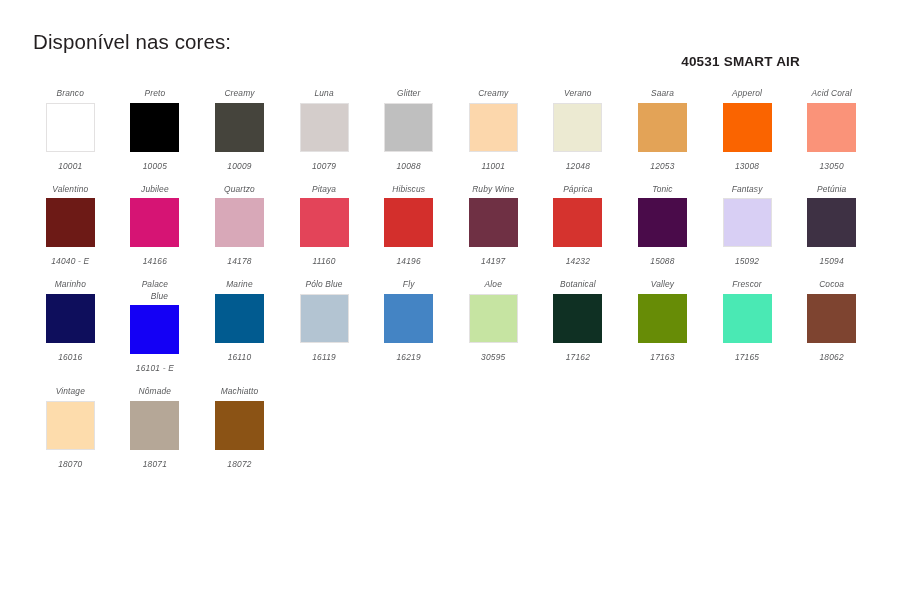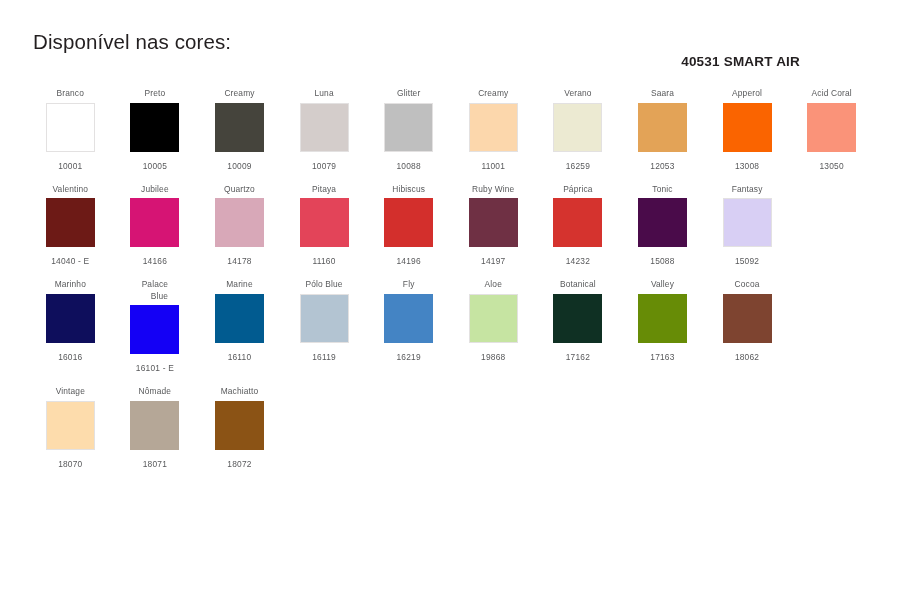--- a/index.html
+++ b/index.html
@@ -54,20 +54,21 @@
   .swatch-grid {
     position: absolute;
     top: 88px;
     left: 28px;
     width: 846px;
   }
   .swatch-row {
     display: flex;
     align-items: flex-start;
     margin-bottom: 12px;
+    font-style: italic;
   }
   .swatch-cell {
     width: 84.6px;
     flex: 0 0 84.6px;
     display: flex;
     flex-direction: column;
     align-items: center;
   }
 
   .swatch-name {
@@ -142,21 +143,21 @@
           <div class="swatch-code">10088</div>
         </div>
         <div class="swatch-cell">
           <div class="swatch-name">Creamy</div>
           <div class="swatch-chip bordered" style="background: rgb(252, 215, 172);"></div>
           <div class="swatch-code">11001</div>
         </div>
         <div class="swatch-cell">
           <div class="swatch-name">Verano</div>
           <div class="swatch-chip bordered" style="background: rgb(236, 234, 210);"></div>
-          <div class="swatch-code">16259</div>
+          <div class="swatch-code">12048</div>
         </div>
         <div class="swatch-cell">
           <div class="swatch-name">Saara</div>
           <div class="swatch-chip" style="background: rgb(227, 163, 87);"></div>
           <div class="swatch-code">12053</div>
         </div>
         <div class="swatch-cell">
           <div class="swatch-name">Apperol</div>
           <div class="swatch-chip" style="background: rgb(250, 100, 0);"></div>
           <div class="swatch-code">13008</div>
@@ -205,20 +206,25 @@
         </div>
         <div class="swatch-cell">
           <div class="swatch-name">Tonic</div>
           <div class="swatch-chip" style="background: rgb(74, 11, 74);"></div>
           <div class="swatch-code">15088</div>
         </div>
         <div class="swatch-cell">
           <div class="swatch-name">Fantasy</div>
           <div class="swatch-chip bordered" style="background: rgb(216, 207, 244);"></div>
           <div class="swatch-code">15092</div>
+        </div>
+        <div class="swatch-cell">
+          <div class="swatch-name">Petúnia</div>
+          <div class="swatch-chip" style="background: rgb(62, 49, 68);"></div>
+          <div class="swatch-code">15094</div>
         </div>
       </div>
       <div class="swatch-row">
         <div class="swatch-cell">
           <div class="swatch-name">Marinho</div>
           <div class="swatch-chip" style="background: rgb(14, 14, 92);"></div>
           <div class="swatch-code">16016</div>
         </div>
         <div class="swatch-cell two-line">
           <div class="swatch-name">Palace
@@ -237,33 +243,38 @@
           <div class="swatch-code">16119</div>
         </div>
         <div class="swatch-cell">
           <div class="swatch-name">Fly</div>
           <div class="swatch-chip" style="background: rgb(68, 132, 196);"></div>
           <div class="swatch-code">16219</div>
         </div>
         <div class="swatch-cell">
           <div class="swatch-name">Aloe</div>
           <div class="swatch-chip bordered" style="background: rgb(198, 228, 162);"></div>
-          <div class="swatch-code">19868</div>
+          <div class="swatch-code">30595</div>
         </div>
         <div class="swatch-cell">
           <div class="swatch-name">Botanical</div>
           <div class="swatch-chip" style="background: rgb(15, 48, 35);"></div>
           <div class="swatch-code">17162</div>
         </div>
         <div class="swatch-cell">
           <div class="swatch-name">Valley</div>
           <div class="swatch-chip" style="background: rgb(103, 140, 6);"></div>
           <div class="swatch-code">17163</div>
         </div>
         <div class="swatch-cell">
+          <div class="swatch-name">Frescor</div>
+          <div class="swatch-chip" style="background: rgb(74, 233, 180);"></div>
+          <div class="swatch-code">17165</div>
+        </div>
+        <div class="swatch-cell">
           <div class="swatch-name">Cocoa</div>
           <div class="swatch-chip" style="background: rgb(126, 68, 48);"></div>
           <div class="swatch-code">18062</div>
         </div>
       </div>
       <div class="swatch-row">
         <div class="swatch-cell">
           <div class="swatch-name">Vintage</div>
           <div class="swatch-chip bordered" style="background: rgb(253, 220, 172);"></div>
           <div class="swatch-code">18070</div>

